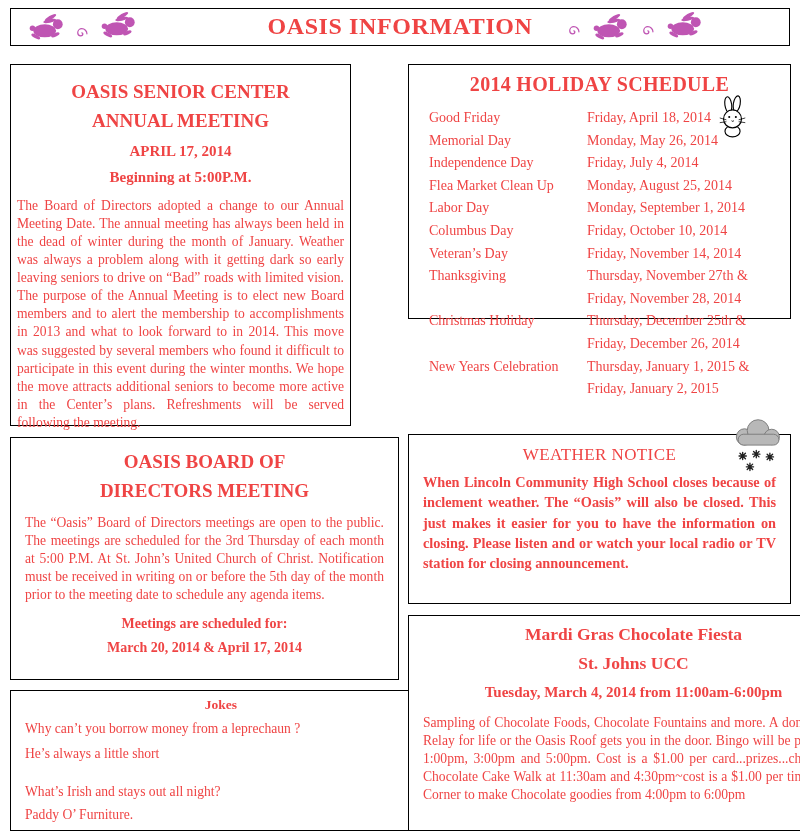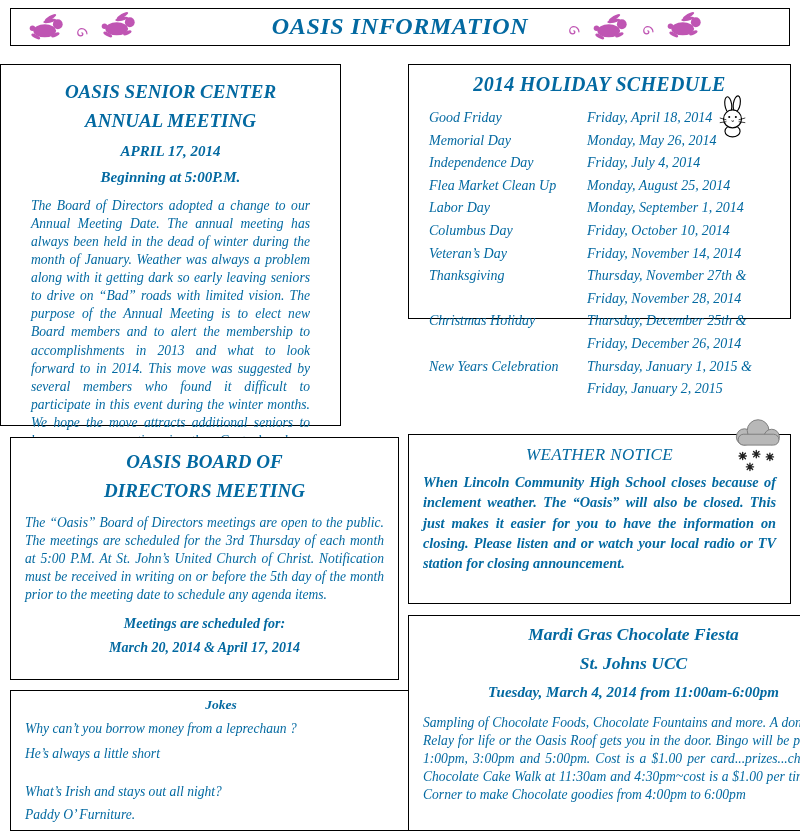--- a/index.html
+++ b/index.html
@@ -1,30 +1,30 @@
 <!DOCTYPE html>
 <html><head>
 <meta charset="utf-8">
 <style>
   html,body { margin:0; padding:0; background:#fff; }
   .page {
     position:relative; width:800px; height:836px; background:#fff;
-    font-family:"Liberation Serif", serif; color:#0369a1; overflow:hidden;font-style:italic;
+    font-family:"Liberation Serif", serif; color:#ef4444; overflow:hidden;
   }
   .box { position:absolute; background:#fff; border:1.6px solid #000; box-sizing:border-box; }
 
   
   #header-box { left:10px; top:8px; width:780px; height:38px; border-width:1.4px; }
   .header-title { font-size:24px; font-weight:700; text-align:center; line-height:35px; letter-spacing:0.6px; }
   .deco { position:absolute; color:#bf55b3; }
   .rabbit { width:46px; height:31px; }
   .swirl { width:15px; height:15px; }
 
   
-  #annual-box { left:0; top:64px; width:341px; height:362px; padding:12px 30px; }
+  #annual-box { left:10px; top:64px; width:341px; height:362px; padding:12px 6px; }
   #board-box  { left:10px; top:437px; width:389px; height:243px; padding:9px 14px; }
   #jokes-box  { left:10px; top:690px; width:422px; height:141px; padding:6px 14px; }
 
   
   #holiday-box { left:408px; top:64px; width:383px; height:255px; padding:8px 20px; }
   #weather-box { left:408px; top:434px; width:383px; height:170px; padding:9px 14px; }
   #mardi-box   { left:408px; top:615px; width:451px; height:216px; padding:8px 14px; }
 
   .title-lg { font-size:19px; font-weight:700; text-align:center; line-height:1.55; }
   .sub-bold { font-size:15px; font-weight:700; text-align:center; }

